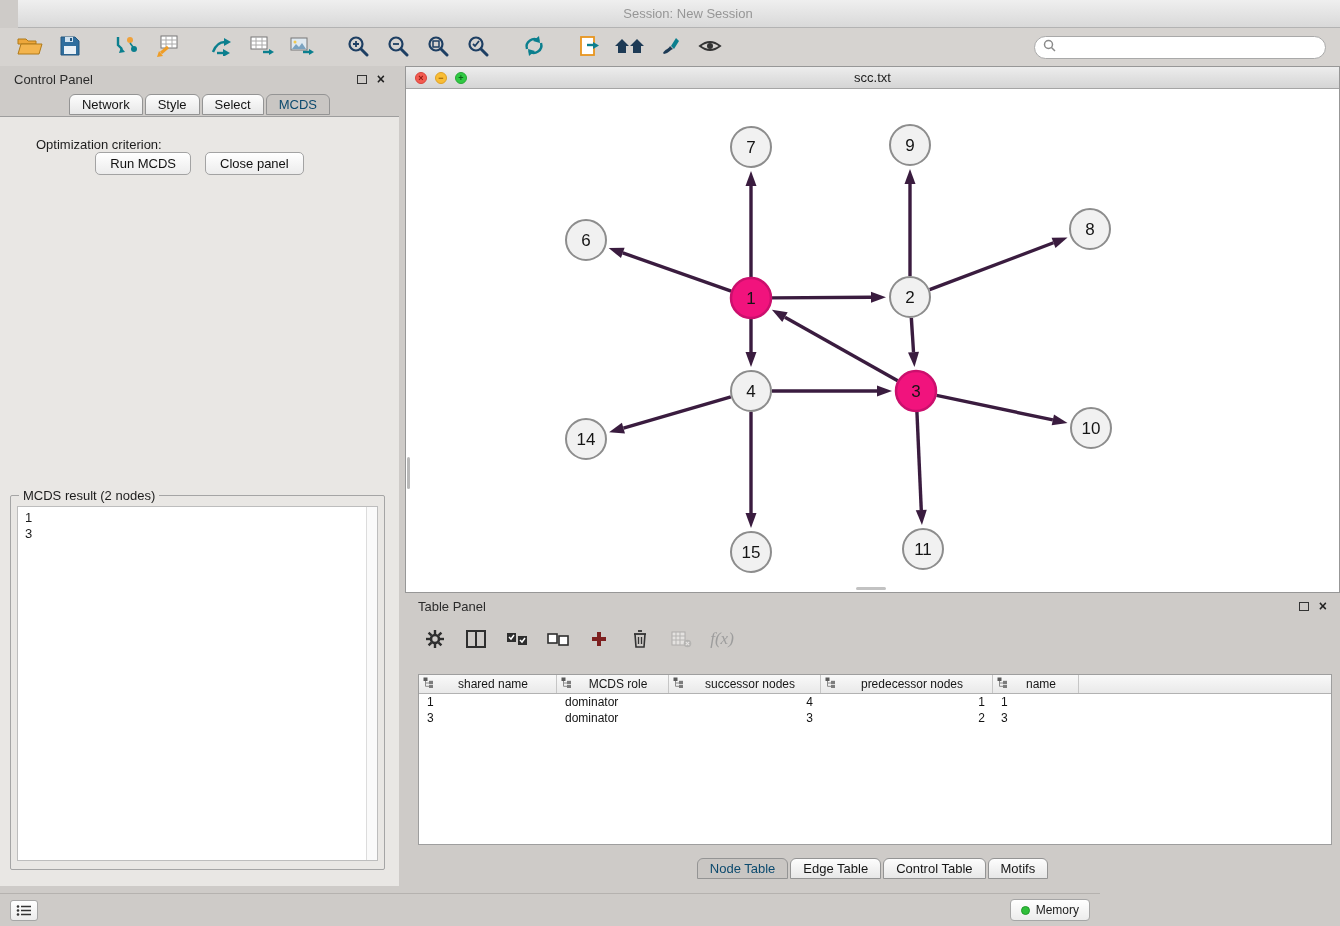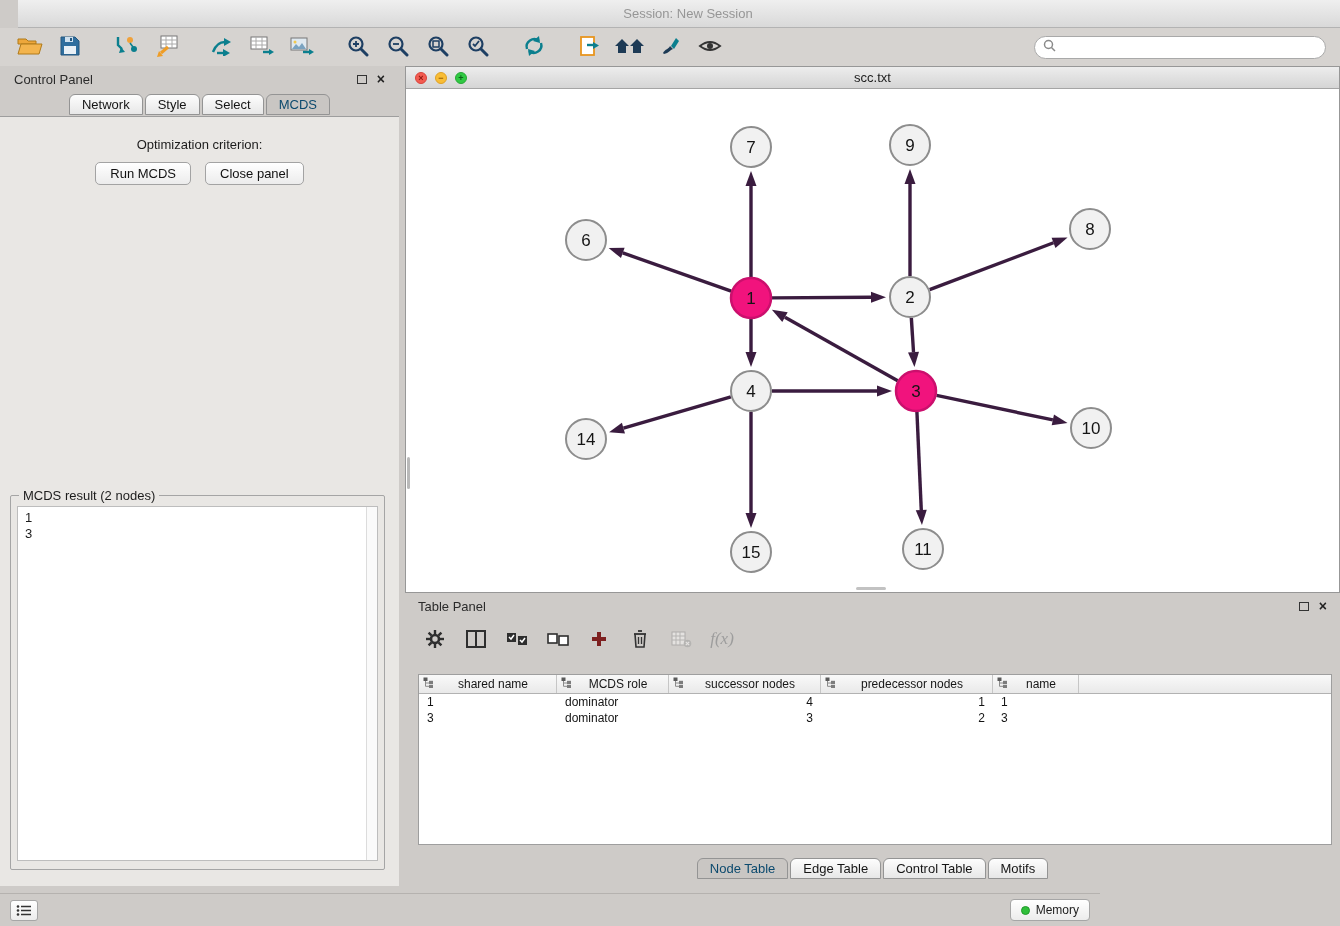--- a/index.html
+++ b/index.html
@@ -29,25 +29,25 @@
     border:1px solid #949494;border-radius:6px 6px 0 0;background:linear-gradient(#fdfdfd,#e7e7e7);}
   .tab.active{background:#c9c6c3;color:#0c4a6e;}
   
   .control-panel{position:absolute;left:0;top:66px;width:399px;height:820px;}
   .cp-header{height:26px;display:flex;align-items:center;padding:0 14px;color:#2b2b2b;}
   .win-icons{margin-left:auto;display:flex;align-items:center;gap:10px;}
   .float-ico{width:10px;height:9px;border:1.5px solid #333;display:inline-block;}
   .close-ico{font-weight:bold;font-size:14px;color:#222;line-height:10px;}
   .cp-tabs{display:flex;justify-content:center;align-items:center;height:24px;position:relative;z-index:2;}
   .cp-body{position:absolute;left:0;top:50px;right:0;bottom:0;background:#e9e7e4;border-top:1px solid #9e9e9e;}
-  .opt-label{margin-top:20px;text-align:center;}
+  .opt-label{margin-top:20px;text-align:left;padding-left:36px;}
   .combo{margin:7px auto 0;width:308px;height:23px;border:1px solid #a3a3a3;border-radius:4px;
     background:linear-gradient(#ffffff,#f1f1f1);display:flex;align-items:center;padding:0 4px 0 9px;}
   .combo .stepper{margin-left:auto;display:flex;flex-direction:column;align-items:center;}
-  .btn-row{margin-top:10px;display:flex;justify-content:center;gap:14px;}
+  .btn-row{display:flex;justify-content:center;gap:14px;}
   .btn{height:23px;padding:0 14px;border:1px solid #a3a3a3;border-radius:5px;
     background:linear-gradient(#ffffff,#ececec);display:flex;align-items:center;color:#111;}
   .result-group{position:absolute;left:10px;right:14px;top:378px;bottom:16px;
     border:1px solid #a5a5a5;border-radius:2px;}
   .result-label{position:absolute;top:-8px;left:8px;background:#e9e7e4;padding:0 4px;}
   .result-list{position:absolute;left:6px;right:6px;top:10px;bottom:8px;background:#fff;
     border:1px solid #bdbdbd;padding:3px 0;overflow:hidden;}
   .result-item{padding:0 7px;line-height:16px;}
   .result-scroll{position:absolute;right:7px;top:11px;bottom:9px;width:11px;background:#fafafa;border-left:1px solid #dcdcdc;}
   

